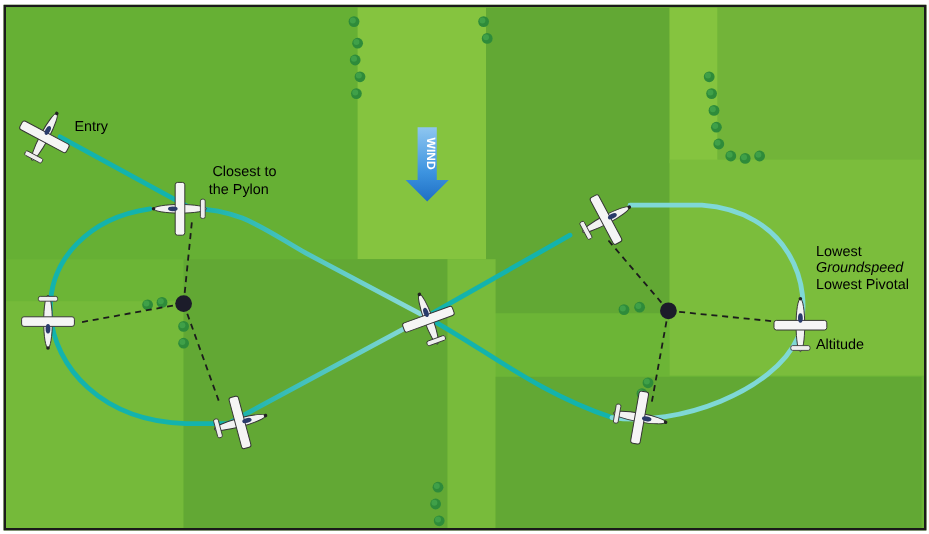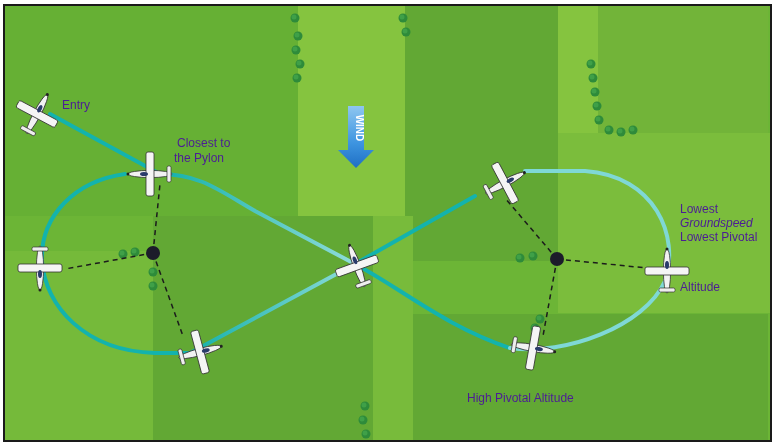--- a/index.html
+++ b/index.html
@@ -1,19 +1,19 @@
 <!DOCTYPE html>
 <html><head>
 <meta charset="utf-8">
 <style>
   html,body{margin:0;padding:0;background:#fff;}
   body{width:774px;height:445px;position:relative;overflow:hidden;font-family:"Liberation Sans",sans-serif;}
   #frame{position:absolute;left:3px;top:4px;width:765px;height:434px;border:2px solid #1a1a1a;overflow:hidden;background:#6cb536;}
   svg{position:absolute;left:0;top:0;}
-  .lbl{position:absolute;font-size:12px;line-height:14px;color:#4c1d95;white-space:nowrap;}
+  .lbl{position:absolute;font-size:12px;line-height:14px;color:#000000;white-space:nowrap;}
 </style>
 </head>
 <body>
 
 <div id="frame">
 <svg width="765" height="434" viewBox="0 0 765 434">
   <defs>
     <linearGradient id="windg" x1="0" y1="0" x2="0" y2="1">
       <stop offset="0" stop-color="#8ec6f0"></stop>
       <stop offset="0.6" stop-color="#3d94e0"></stop>
@@ -123,14 +123,13 @@
   </g>
 </svg>
 
 <div class="lbl" style="left:57px;top:92px;">Entry</div>
 <div class="lbl" style="left:172px;top:130px;">Closest to</div>
 <div class="lbl" style="left:169px;top:145px;">the Pylon</div>
 <div class="lbl" style="left:675px;top:196px;">Lowest</div>
 <div class="lbl" style="left:675px;top:210px;font-style:italic;">Groundspeed</div>
 <div class="lbl" style="left:675px;top:224px;">Lowest Pivotal</div>
 <div class="lbl" style="left:675px;top:238px;margin-top:36px;">Altitude</div>
-<div class="lbl" style="left:462px;top:385px;">High Pivotal Altitude</div>
 </div>
 
 </body></html>

